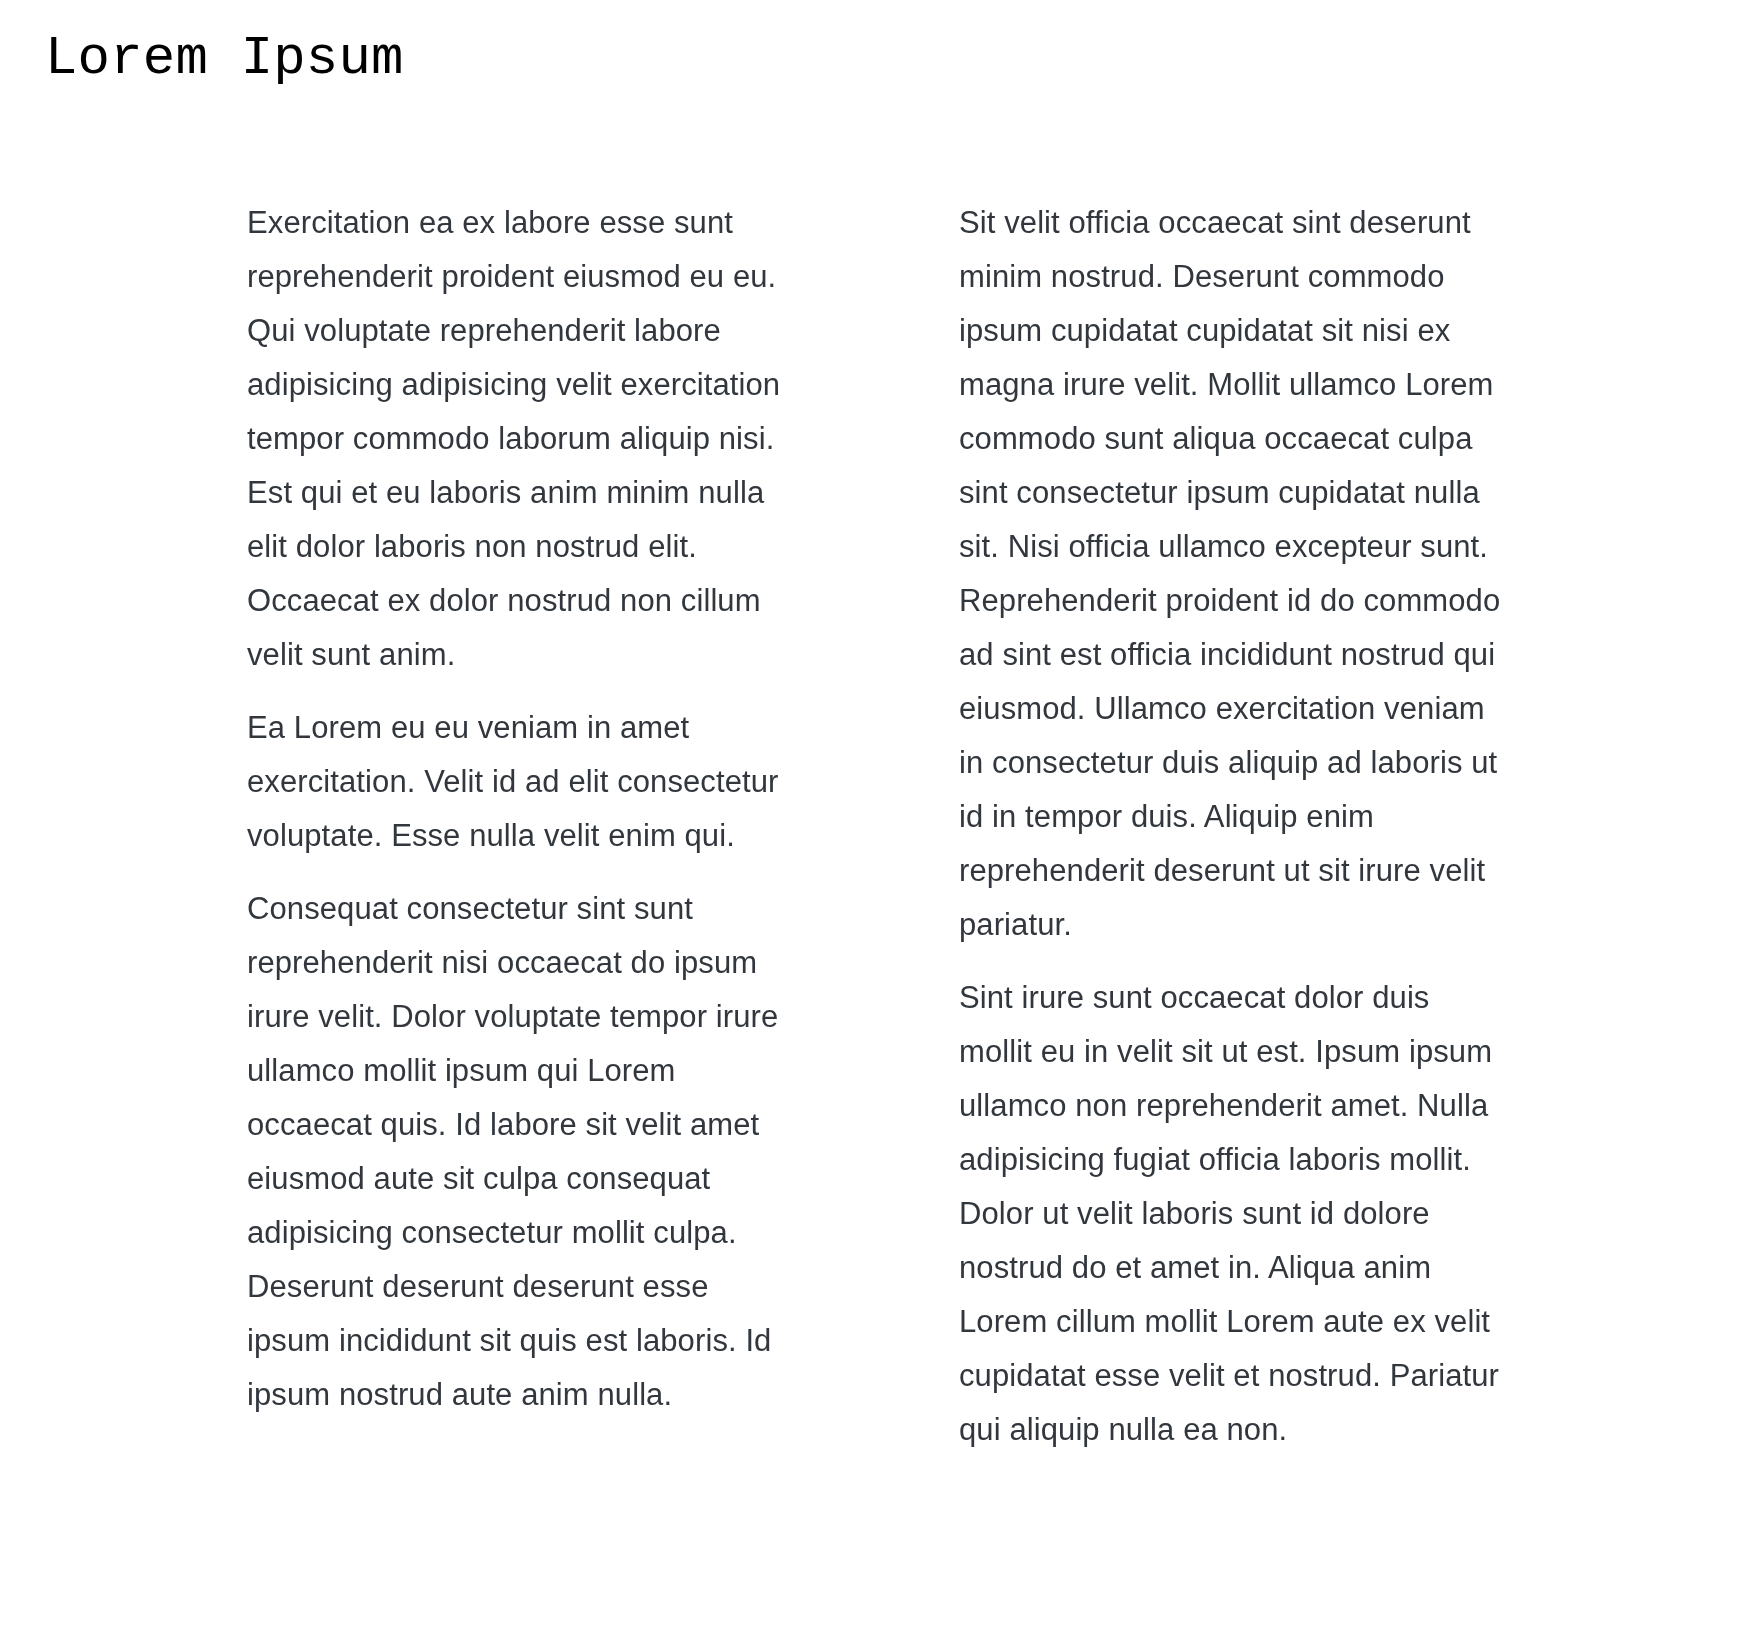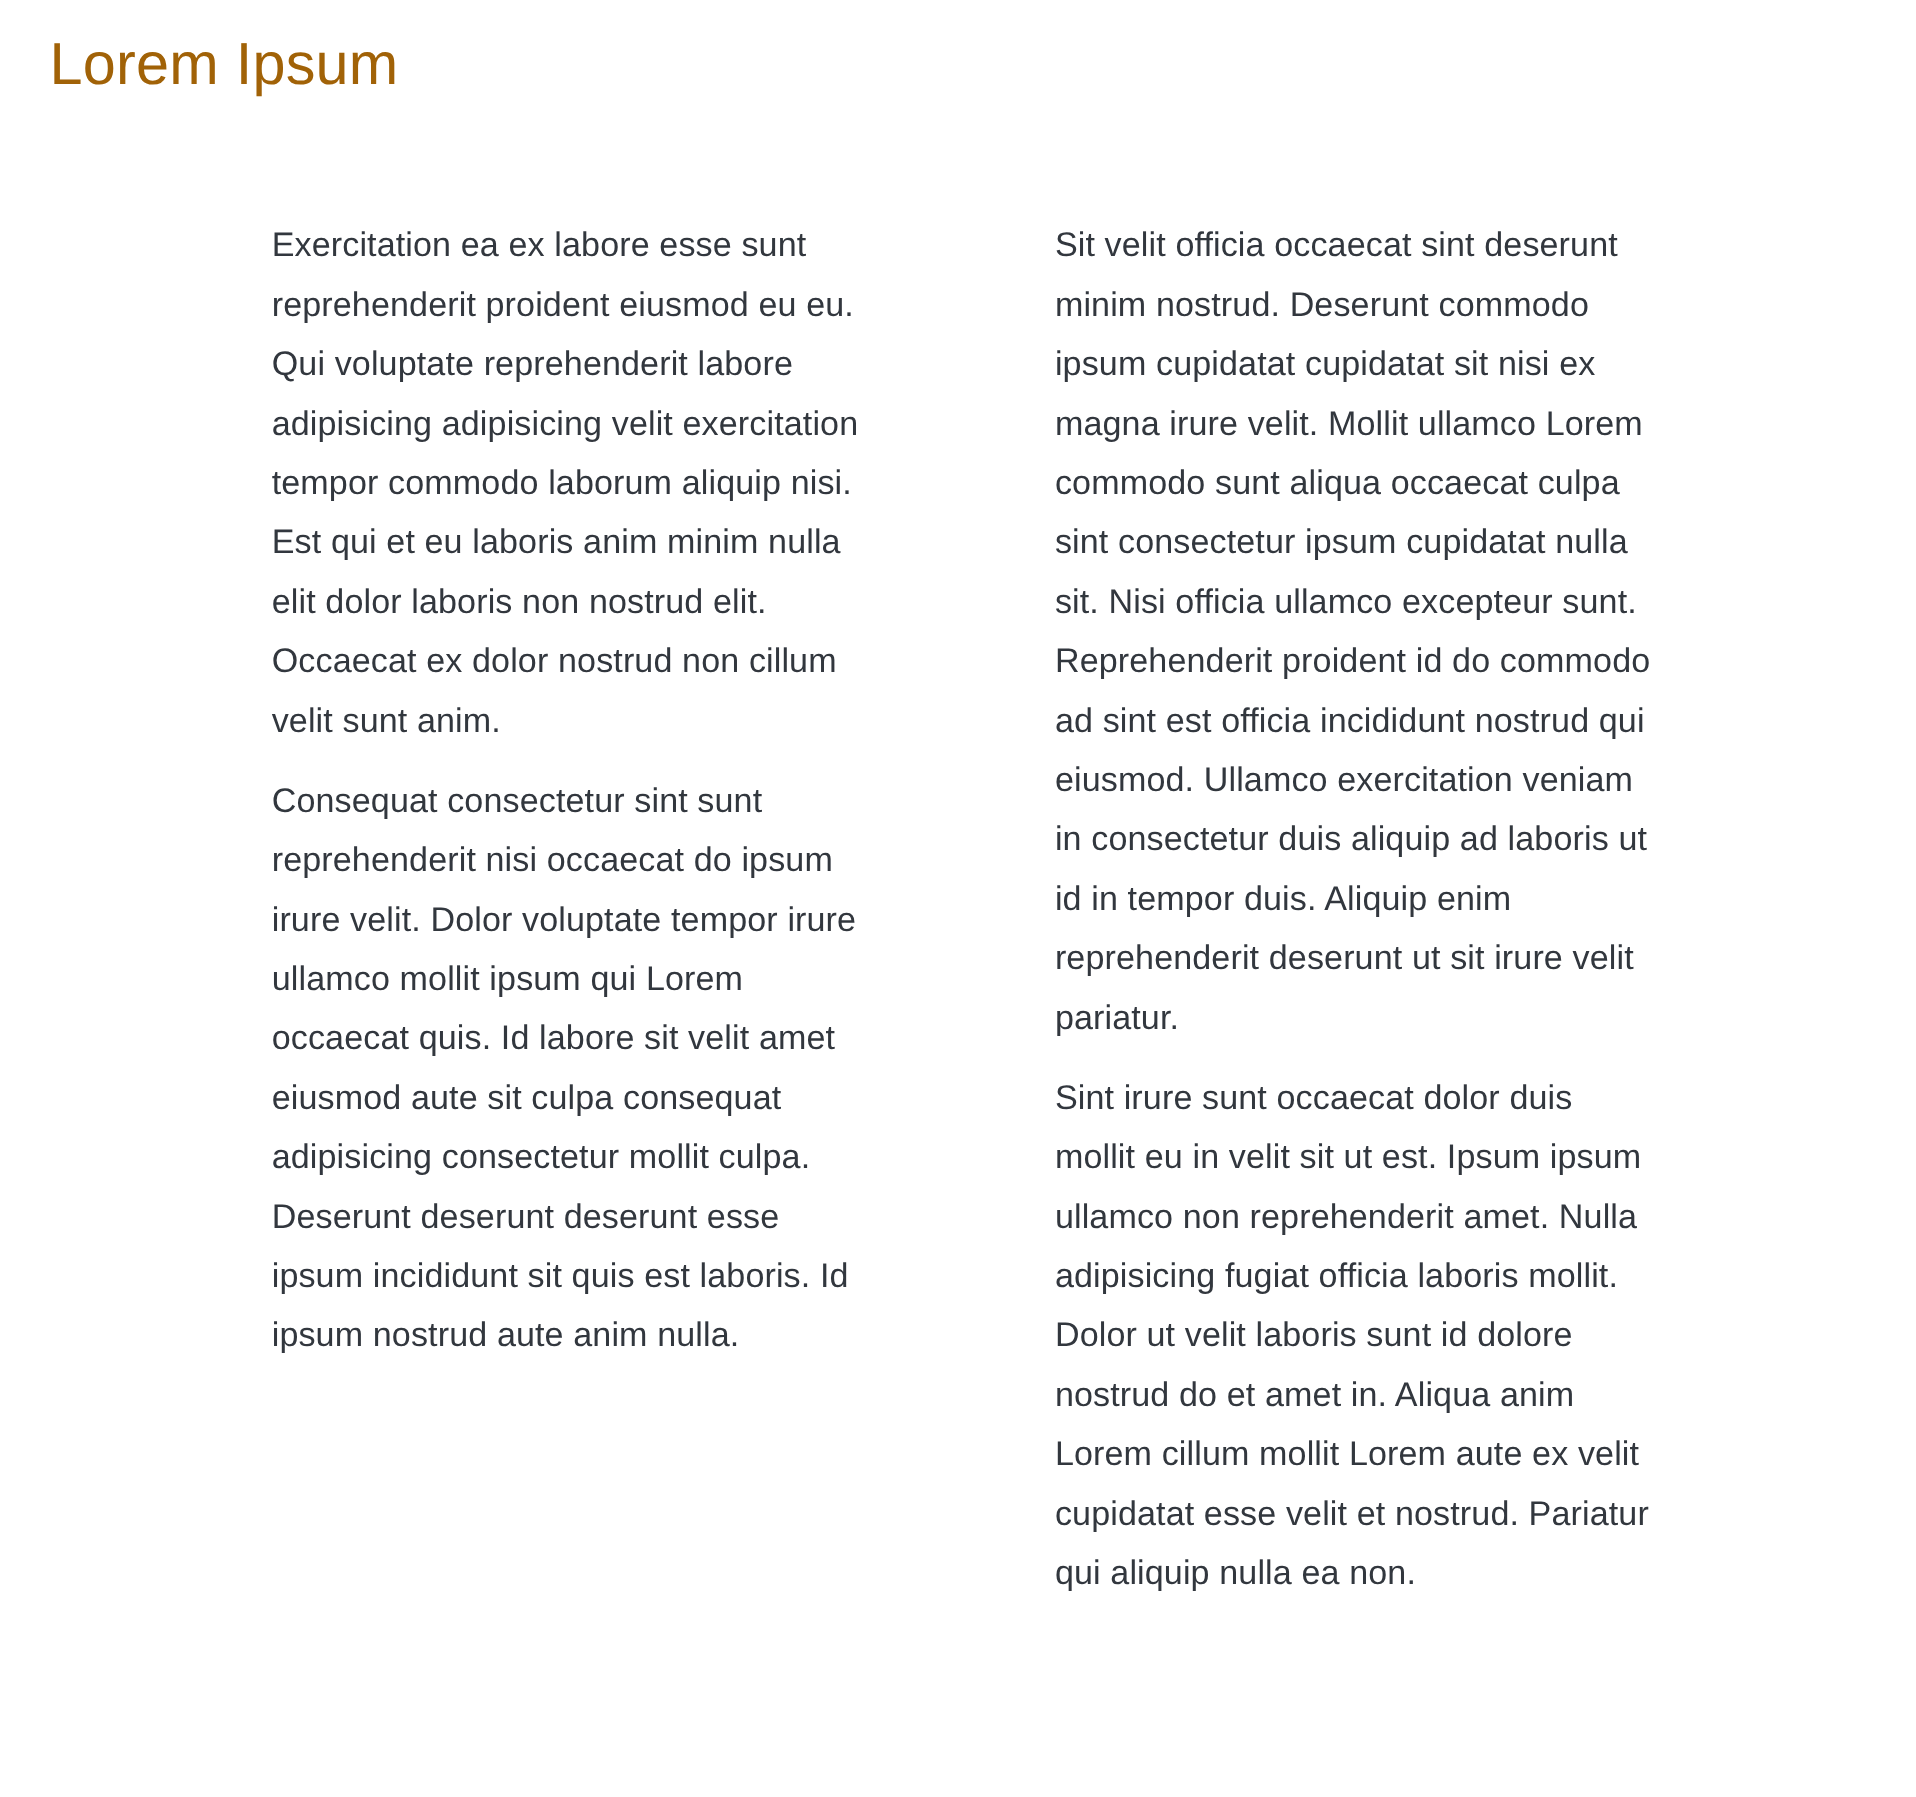--- a/index.html
+++ b/index.html
@@ -37,33 +37,36 @@
     font-weight: 400;
     white-space: pre-line;
     letter-spacing: 0.1px;
   }
   .col p:last-child { margin-bottom: 0; }
 </style>
 </head>
 <body style="background: rgb(255, 255, 255); color: rgb(50, 55, 62);">
 
 <main>
-  <h1 class="page-title" style="color: #a16207;">Lorem Ipsum</h1>
+  <h1 class="page-title" style="color: #000000; font-family: Liberation Mono, monospace;">Lorem Ipsum</h1>
 
   <div class="columns">
     <div class="col" id="col-left">
         <p>Exercitation ea ex labore esse sunt
 reprehenderit proident eiusmod eu eu.
 Qui voluptate reprehenderit labore
 adipisicing adipisicing velit exercitation
 tempor commodo laborum aliquip nisi.
 Est qui et eu laboris anim minim nulla
 elit dolor laboris non nostrud elit.
 Occaecat ex dolor nostrud non cillum
 velit sunt anim.</p>
+        <p>Ea Lorem eu eu veniam in amet
+exercitation. Velit id ad elit consectetur
+voluptate. Esse nulla velit enim qui.</p>
         <p>Consequat consectetur sint sunt
 reprehenderit nisi occaecat do ipsum
 irure velit. Dolor voluptate tempor irure
 ullamco mollit ipsum qui Lorem
 occaecat quis. Id labore sit velit amet
 eiusmod aute sit culpa consequat
 adipisicing consectetur mollit culpa.
 Deserunt deserunt deserunt esse
 ipsum incididunt sit quis est laboris. Id
 ipsum nostrud aute anim nulla.</p>

